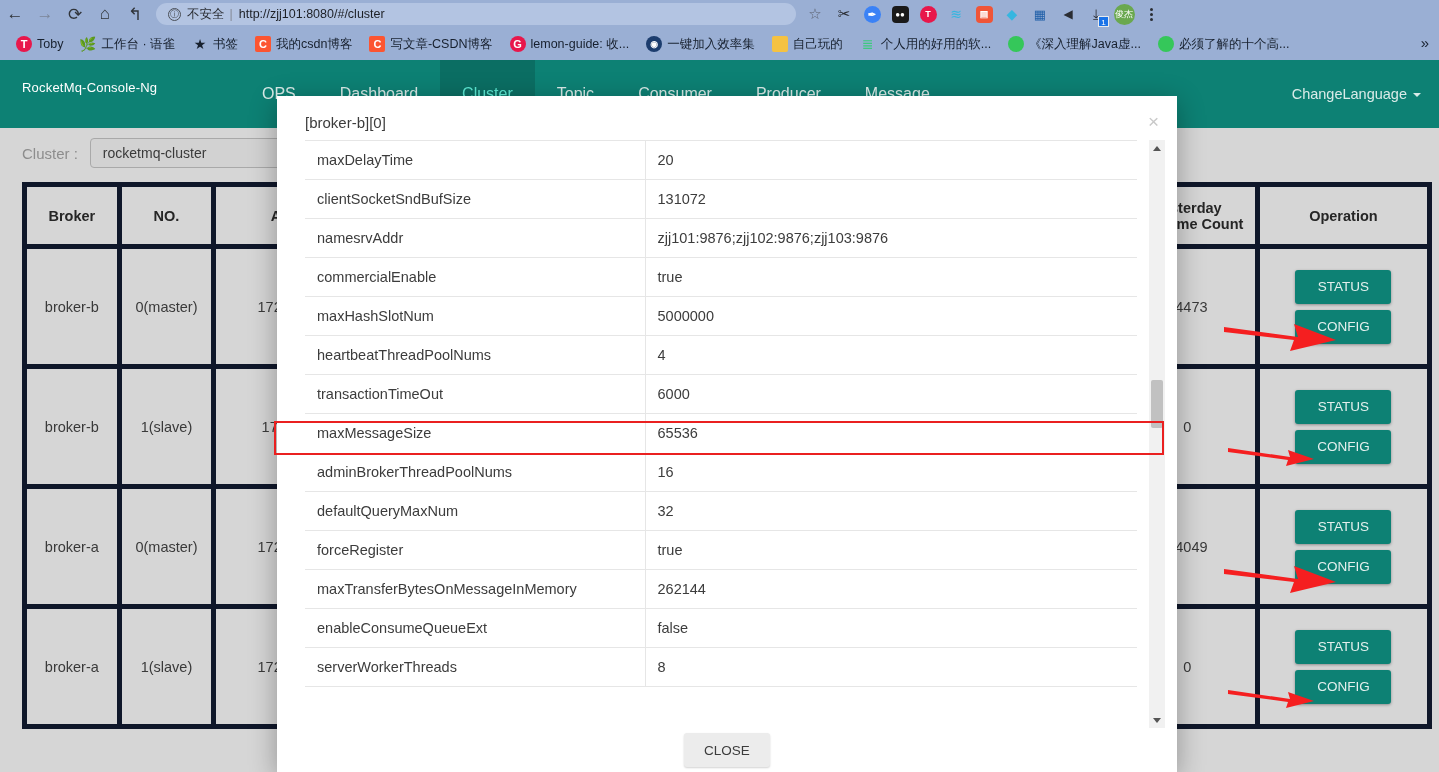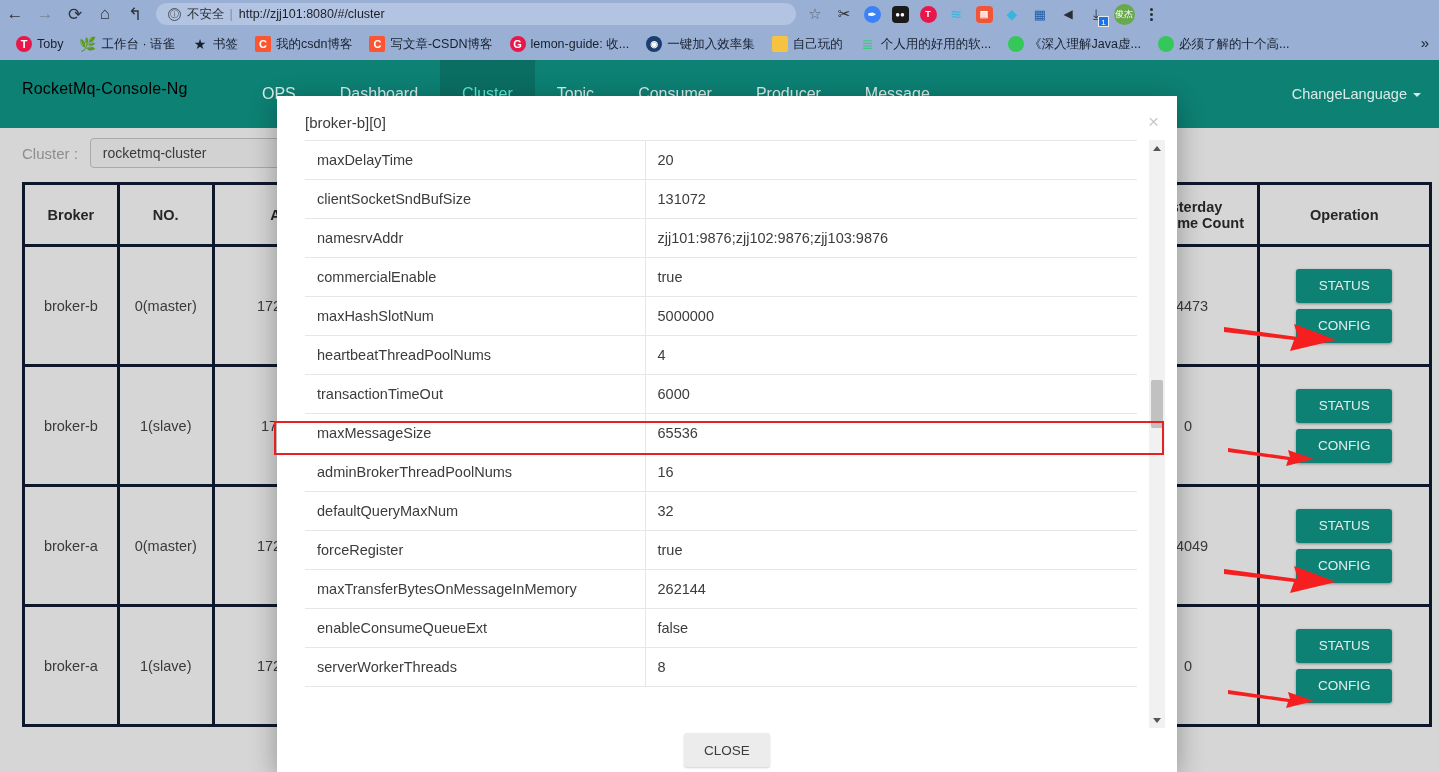--- a/index.html
+++ b/index.html
@@ -135,21 +135,21 @@
     width: 1439px; height: 712px;
     background: #d6d6d6;
   }
   #app-navbar {
     position: absolute; top: 0; left: 0;
     width: 1439px; height: 68px;
     background: #0d8174;
   }
   #brand {
     position: absolute; left: 22px; top: 20px;
-    font-size: 16px; color: #000000;
+    font-size: 13px; color: #ffffff;
     letter-spacing: .2px;
   }
   #navlinks {
     position: absolute; left: 240px; top: 0;
     height: 68px;
     display: flex; align-items: center;
   }
   .navlink {
     height: 68px; line-height: 68px;
     padding: 0 22px;
@@ -190,21 +190,21 @@
   }
 
   
   #broker-table {
     position: absolute; top: 122px; left: 22px;
     width: 1410px;
     border-collapse: collapse;
     background: #d6d6d6;
   }
   #broker-table th, #broker-table td {
-    border: 3px solid #0f172a;
+    border: 5px solid #0f172a;
     font-size: 14.5px;
     color: #3a3a3a;
     text-align: center;
     vertical-align: middle;
   }
   #broker-table th {
     height: 62px;
     font-weight: bold;
     color: #262626;
     padding: 0 4px;

